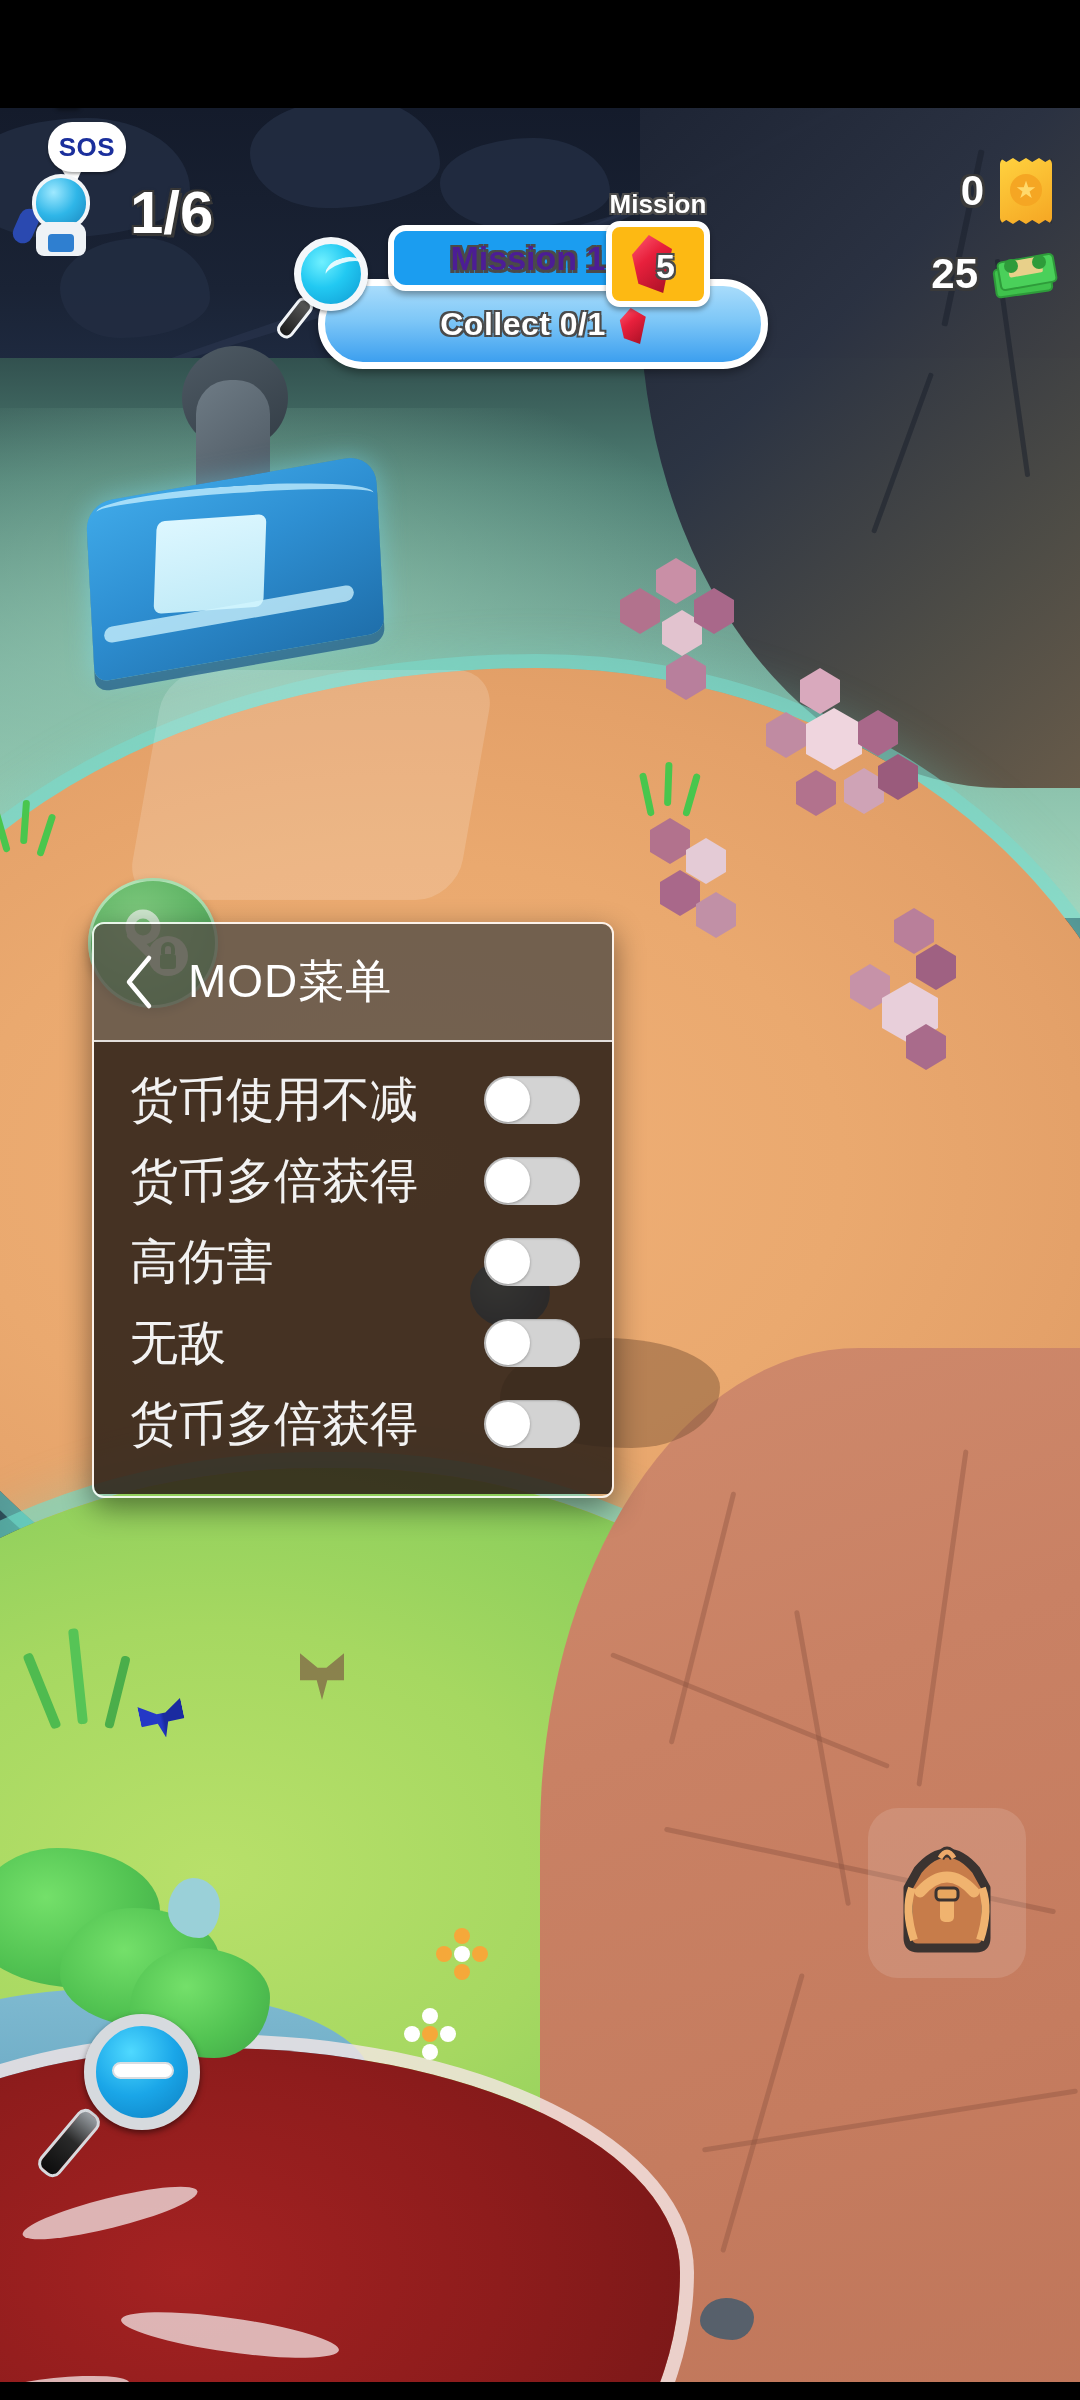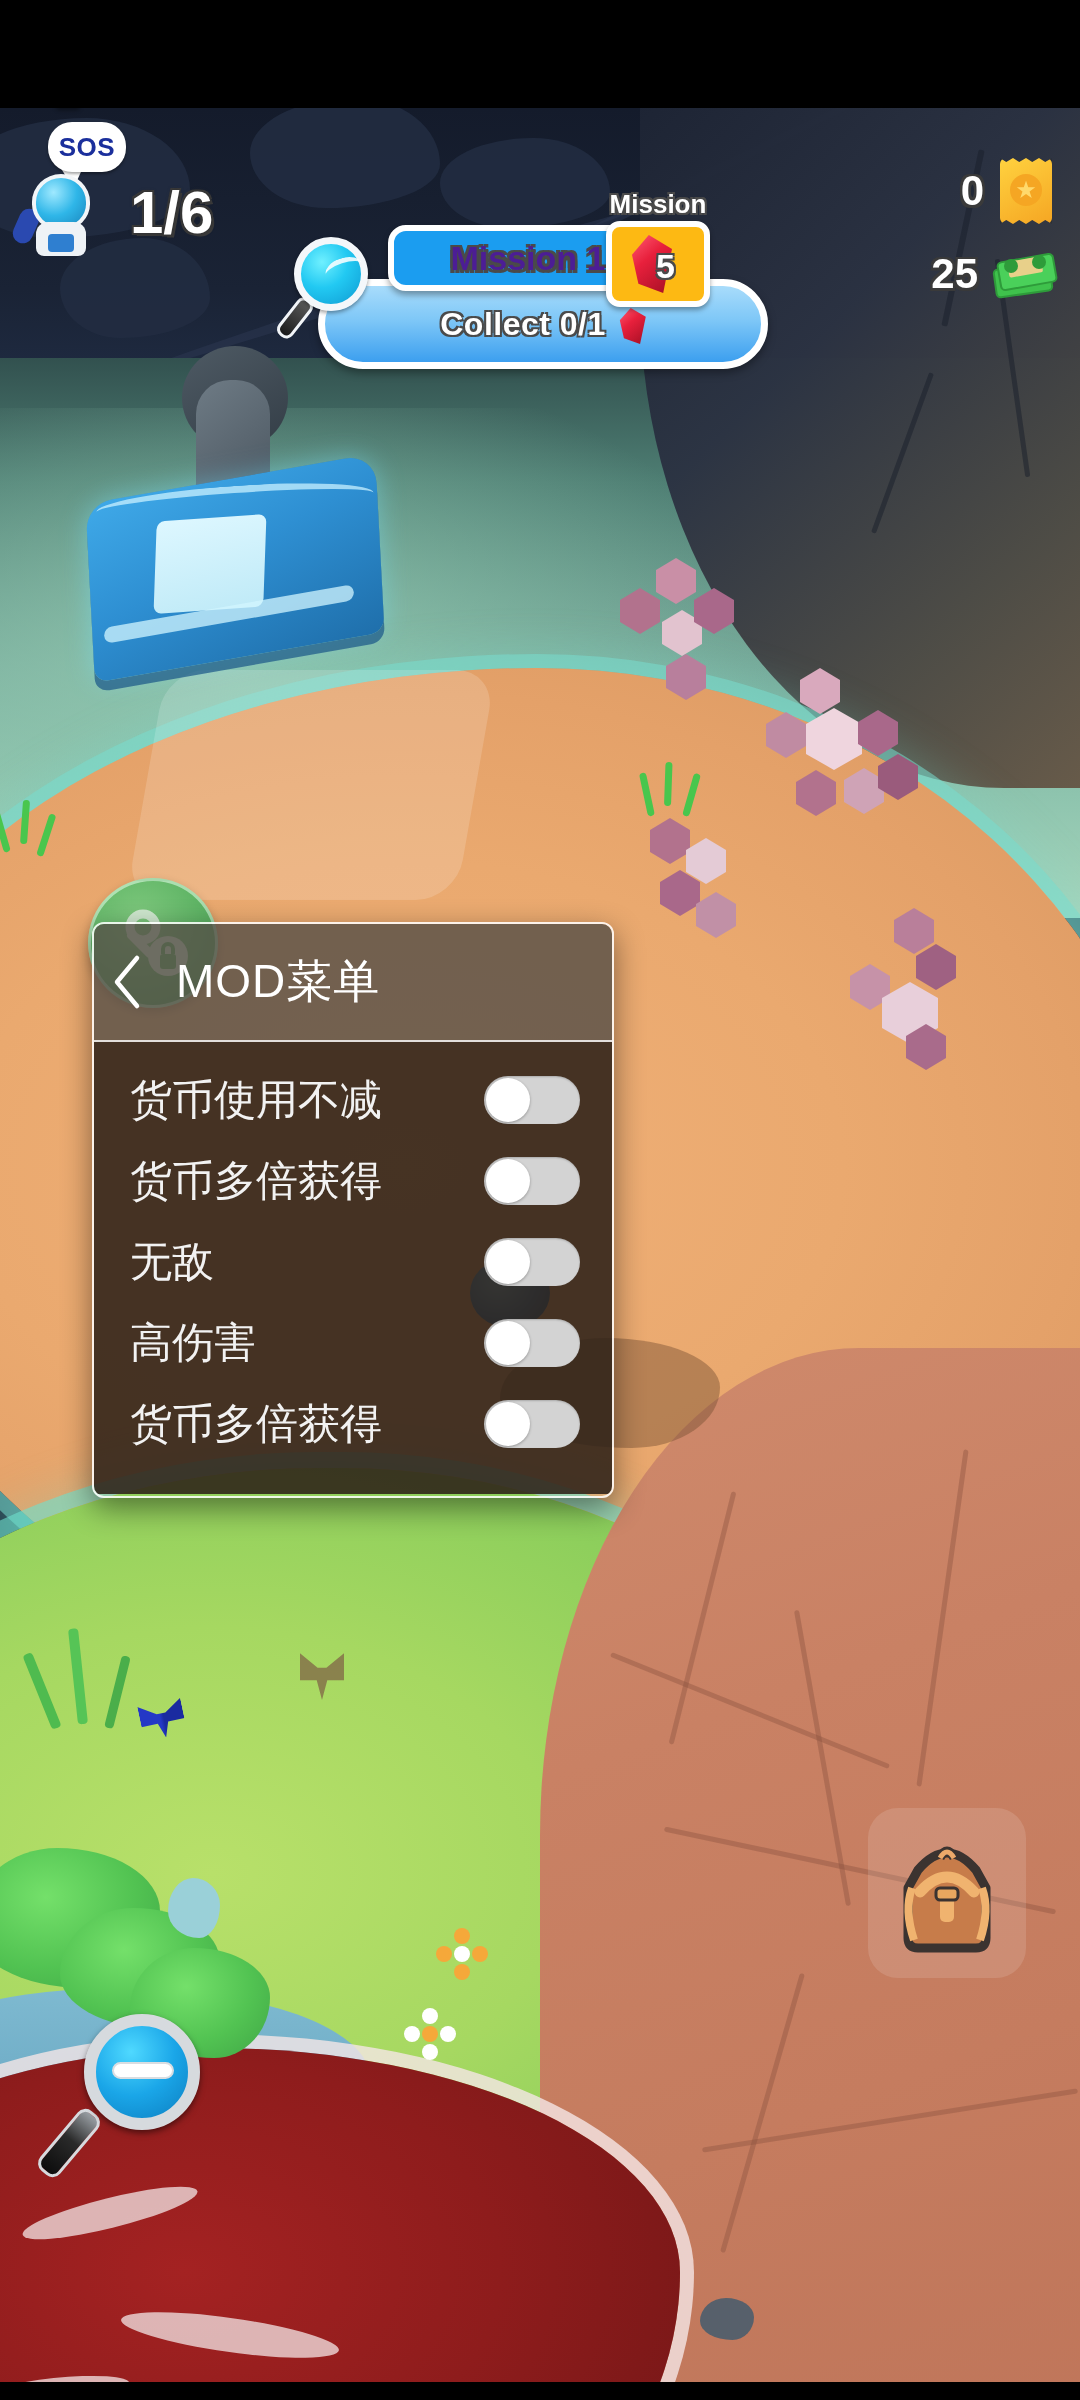--- a/index.html
+++ b/index.html
@@ -202,28 +202,28 @@
   .zo-handle{position:absolute;left:6px;top:96px;width:26px;height:78px;
      background:linear-gradient(180deg,#9aa0a5 0%,#2a2a2a 45%,#0d0d0d 100%);
      border-radius:10px;transform:rotate(40deg);border:3px solid #d6dade;box-sizing:border-box;}
 
   
   #modmenu{position:absolute;left:92px;top:922px;width:518px;height:572px;z-index:55;
      border-radius:12px;overflow:hidden;
      border:2px solid rgba(255,255,255,.85);
      box-shadow:0 10px 30px rgba(0,0,0,.45);}
   .mod-header{height:118px;background:rgba(84,78,70,.80);
-     display:flex;align-items:center;padding-left:12px;box-sizing:border-box;gap:26px;
+     display:flex;align-items:center;padding-left:24px;box-sizing:border-box;gap:26px;
      border-bottom:2px solid rgba(255,255,255,.8);}
   .mod-back{width:44px;height:60px;display:flex;align-items:center;justify-content:center;cursor:pointer;}
   .mod-title{font-size:46px;color:#fff;font-weight:400;letter-spacing:1px;}
   .mod-body{height:452px;background:rgba(46,33,24,.88);padding:26px 0 0 0;box-sizing:border-box;}
   .mod-row{display:flex;align-items:center;justify-content:space-between;
      padding:0 32px 0 36px;height:64px;margin-bottom:17px;cursor:pointer;}
-  .mod-label{font-size:42px;color:#f2f2f2;white-space:nowrap;}
+  .mod-label{font-size:48px;color:#f2f2f2;white-space:nowrap;}
   .toggle{width:96px;height:48px;border-radius:24px;background:#d3d3d3;position:relative;
      flex:0 0 auto;box-shadow:inset 0 1px 2px rgba(0,0,0,.2);}
   .knob{position:absolute;top:2px;left:2px;width:44px;height:44px;border-radius:50%;background:#fff;
      box-shadow:0 1px 3px rgba(0,0,0,.3);}
 </style>
 </head>
 <body>
 
 <div id="screen">
 
@@ -448,27 +448,27 @@
             <div class="knob"></div>
           </div>
         </div>
         <div class="mod-row">
           <div class="mod-label">货币多倍获得</div>
           <div class="toggle">
             <div class="knob"></div>
           </div>
         </div>
         <div class="mod-row">
-          <div class="mod-label">无敌</div>
+          <div class="mod-label">高伤害</div>
           <div class="toggle">
             <div class="knob"></div>
           </div>
         </div>
         <div class="mod-row">
-          <div class="mod-label">高伤害</div>
+          <div class="mod-label">无敌</div>
           <div class="toggle">
             <div class="knob"></div>
           </div>
         </div>
         <div class="mod-row">
           <div class="mod-label">货币多倍获得</div>
           <div class="toggle">
             <div class="knob"></div>
           </div>
         </div>

